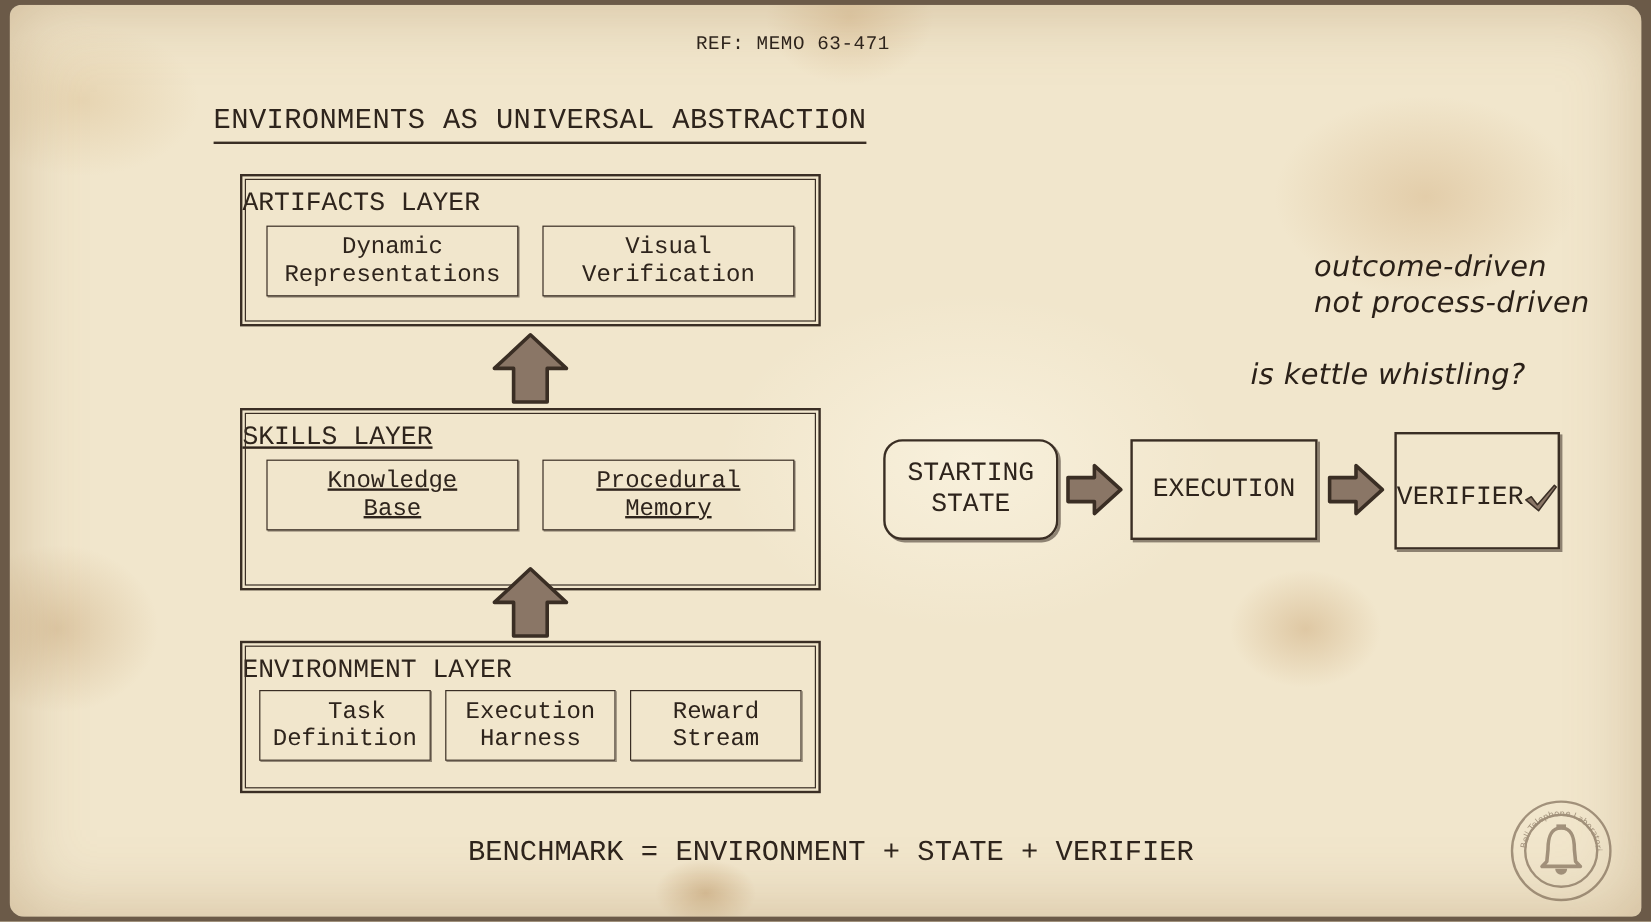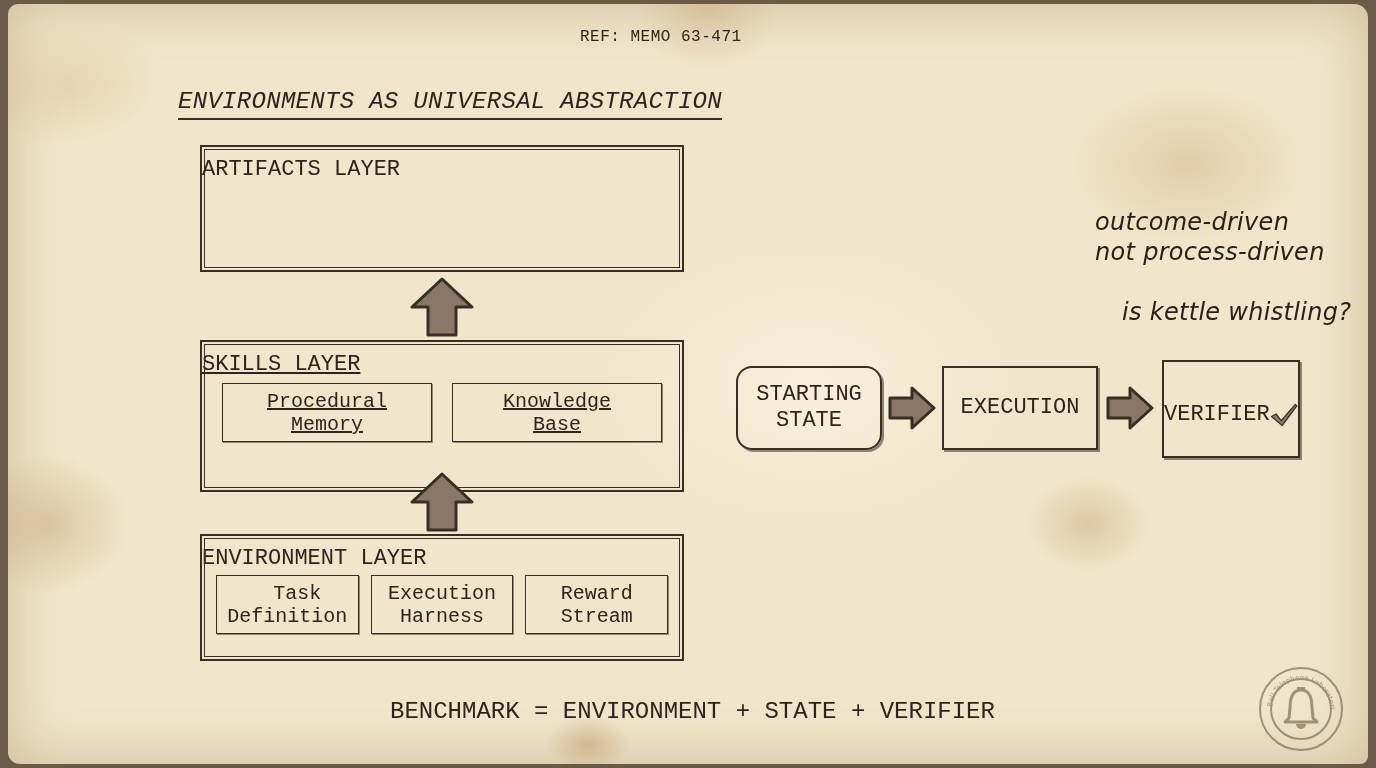--- a/index.html
+++ b/index.html
@@ -20,21 +20,21 @@
       radial-gradient(ellipse 100px 80px at 700px 10px, rgba(190,140,80,0.25), transparent 70%),
       radial-gradient(ellipse 300px 200px at 800px 380px, rgba(255,250,235,0.5), transparent 70%),
       #f1e6cc;
     border-radius: 10px 14px 8px 12px;
     box-shadow: inset 0 0 60px rgba(150,110,60,0.35);
   }
   .abs { position: absolute; }
   .ref { left: 580px; top: 28px; font-size: 16px; letter-spacing: 0.5px; }
   .title {
     left: 178px; top: 88px; font-size: 24px; letter-spacing: 0.3px;
-    padding-bottom: 3px; border-bottom: 2px solid #3a2e24; font-style: italic;
+    padding-bottom: 3px; border-bottom: 2px solid #3a2e24;
   }
   .layer {
     position: absolute; left: 200px; width: 484px;
     border: 2px solid #3a2e24; outline: 1px solid #3a2e24; outline-offset: -5px;
     box-sizing: border-box;
   }
   .layer-title { text-align: left; font-size: 22px; margin-top: 10px; }
   .sub-row { display: flex; gap: 20px; padding: 6px 20px 0 20px; }
   .sub-row.three { gap: 12px; padding: 4px 14px 0 14px; }
   .sub {
@@ -61,34 +61,38 @@
 <body>
 
 <div class="paper"></div>
 
 <div class="abs ref">REF: MEMO 63-471</div>
 <div class="abs title">ENVIRONMENTS AS UNIVERSAL ABSTRACTION</div>
 
 <div class="layer" style="top:145px;height:127px;">
   <div class="layer-title">ARTIFACTS LAYER</div>
   <div class="sub-row">
+    <div class="sub"><span class="ml" style="white-space: pre-line;">Dynamic
+Representations</span></div>
+    <div class="sub"><span class="ml" style="white-space: pre-line;">Visual
+Verification</span></div>
   </div>
 </div>
 
 <svg class="up-arrow" style="top:277px;" viewBox="0 0 64 60">
   <polygon points="32,2 62,30 46,30 46,58 18,58 18,30 2,30" fill="#8a7666" stroke="#3a2e24" stroke-width="3" stroke-linejoin="round"></polygon>
 </svg>
 
 <div class="layer" style="top:340px;height:152px;text-decoration:underline;">
   <div class="layer-title">SKILLS LAYER</div>
   <div class="sub-row">
+    <div class="sub"><span class="ml" style="white-space: pre-line;">Knowledge
+Base</span></div>
     <div class="sub"><span class="ml" style="white-space: pre-line;">Procedural
 Memory</span></div>
-    <div class="sub"><span class="ml" style="white-space: pre-line;">Knowledge
-Base</span></div>
   </div>
 </div>
 
 <svg class="up-arrow" style="top:472px;" viewBox="0 0 64 60">
   <polygon points="32,2 62,30 46,30 46,58 18,58 18,30 2,30" fill="#8a7666" stroke="#3a2e24" stroke-width="3" stroke-linejoin="round"></polygon>
 </svg>
 
 <div class="layer" style="top:534px;height:127px;">
   <div class="layer-title">ENVIRONMENT LAYER</div>
   <div class="sub-row three">
@@ -116,21 +120,21 @@
 </svg>
 <div class="flow-box" style="left:1162px;top:360px;width:138px;height:98px;flex-direction:row;justify-content:flex-start;padding-top:12px;">
   <span>VERIFIER</span>
   <svg width="56" height="46" viewBox="0 0 56 46">
     <path d="M3,26 L12,21 L22,34 L50,2 L53,5 L24,44 Z" fill="#8a7666" stroke="#3a2e24" stroke-width="2.5" stroke-linejoin="round"></path>
   </svg>
 </div>
 
 <div class="note" style="left:1095px;top:208px;">outcome-driven</div>
 <div class="note" style="left:1095px;top:238px;">not process-driven</div>
-<div class="note" style="left:1122px;top:298px;">is kettle whistling?</div>
+<div class="note" style="left:1042px;top:298px;">is kettle whistling?</div>
 
 <div class="abs footer">BENCHMARK = ENVIRONMENT + STATE + VERIFIER</div>
 
 <svg class="seal" viewBox="0 0 86 86">
   <circle cx="43" cy="43" r="41" fill="none" stroke="#6e5a46" stroke-width="2"></circle>
   <circle cx="43" cy="43" r="30" fill="none" stroke="#6e5a46" stroke-width="2"></circle>
   <path id="sealArc" d="M14,43 A29,29 0 0 1 72,43" fill="none"></path>
   <text font-size="7" fill="#6e5a46" font-family="DejaVu Sans, sans-serif"><textPath href="#sealArc" startOffset="2">Bell Telephone Laboratories</textPath></text>
   <path d="M43,24 C34,24 32,32 32,42 L31,52 L27,56 L59,56 L55,52 L54,42 C54,32 52,24 43,24 Z" fill="none" stroke="#6e5a46" stroke-width="3" stroke-linejoin="round"></path>
   <rect x="39" y="21" width="8" height="4" fill="#6e5a46"></rect>

